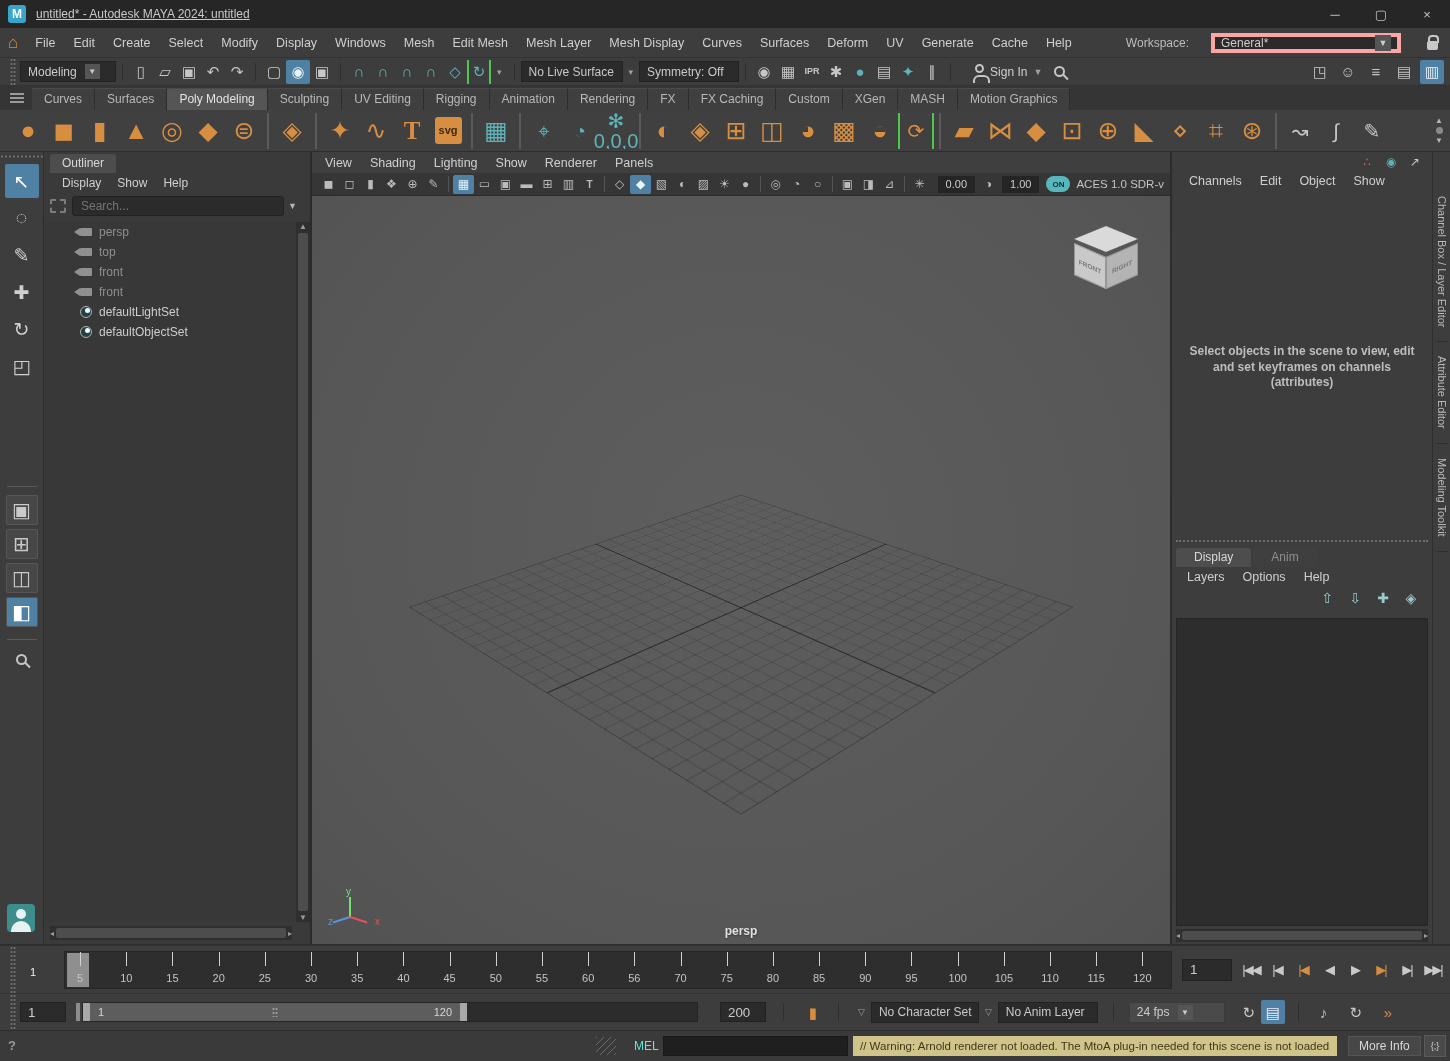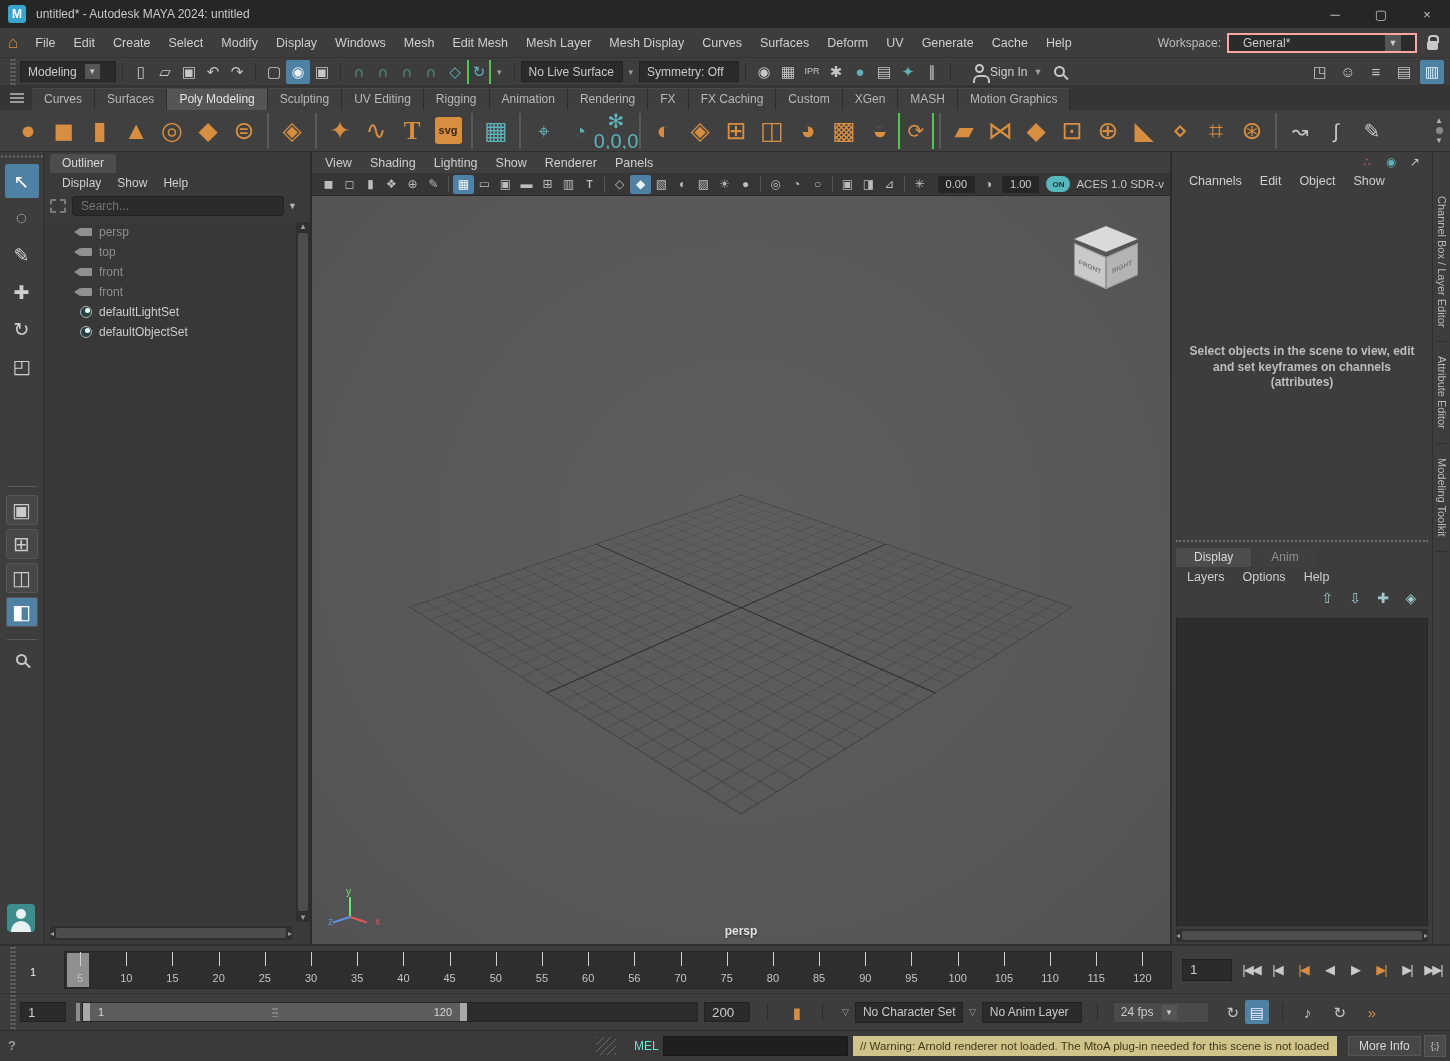--- a/index.html
+++ b/index.html
@@ -7,34 +7,34 @@
     font-family:"Liberation Sans","DejaVu Sans",sans-serif; color:#cfcfcf; font-size:12px; }
   #app { position:relative; width:1450px; height:1061px; background:#383838; }
 
   .row { display:flex; align-items:center; }
 
   
   #titlebar { position:absolute; top:0; left:0; right:0; height:28px; background:#262626;
     display:flex; align-items:center; padding-left:8px; }
   .maya-logo { width:18px; height:18px; background:#37a5cc; border-radius:3px; color:#fff;
     font-weight:bold; font-size:12px; display:flex; align-items:center; justify-content:center; }
-  #titlebar .title { margin-left:10px; color:#c9c9c9; font-size:12px; }
+  #titlebar .title { margin-left:10px; color:#c9c9c9; font-size:12px;text-decoration:underline; }
   .winbtns { margin-left:auto; display:flex; }
   .winbtn { width:46px; height:28px; display:flex; align-items:center; justify-content:center;
     color:#c2c2c2; font-size:13px; }
 
   
   #menubar { position:absolute; top:28px; left:0; right:0; height:30px; background:#3d3d3d;
     display:flex; align-items:center; padding:0 8px; border-bottom:1px solid #333; }
   .home-ico { color:#d78e41; font-size:17px; margin-right:8px; }
   .mi { padding:0 9px; color:#cfcfcf; font-size:12.5px; line-height:28px; white-space:nowrap; }
-  #workspace { margin-left:auto; display:flex; align-items:center; }
+  #workspace { margin-left:auto; display:flex; align-items:center;gap:16px; }
   #workspace .wlabel { color:#bdbdbd; margin-right:6px; }
-  .wselect { width:190px; height:20px; background:#2b2b2b; border:2px solid #fca5a5;
-    display:flex; align-items:center; padding:0 14px; color:#ccc; }
+  .wselect { width:190px; height:20px; background:#2b2b2b; border:4px solid #fca5a5;
+    display:flex; align-items:center; padding:0 6px; color:#ccc; }
   .wselect .caret { margin-left:auto; width:16px; height:16px; background:#555; color:#ccc;
     font-size:9px; display:flex; align-items:center; justify-content:center; }
   .lock { width:11px; height:9px; background:#c8c8c8; border-radius:2px; position:relative; margin:6px 4px 0 10px; }
   .lock::before { content:""; position:absolute; top:-6px; left:1px; width:7px; height:6px;
     border:2px solid #c8c8c8; border-bottom:none; border-radius:4px 4px 0 0; }
 
   
   #statusline { position:absolute; top:58px; left:0; right:0; height:28px; background:#3d3d3d;
     display:flex; align-items:center; padding-left:10px; border-bottom:1px solid #333; }
   .dotgrip { width:6px; align-self:stretch; margin-right:4px;
@@ -45,21 +45,21 @@
     display:flex; align-items:center; justify-content:center; color:#ccc; }
   .sep { width:7px; height:22px; margin:0 3px; position:relative; }
   .sep::before { content:""; position:absolute; left:3px; top:2px; bottom:2px; width:1px; background:#2e2e2e; }
   .ibtn { min-width:24px; height:24px; display:flex; flex-direction:column; align-items:center;
     justify-content:center; color:#c6c6c6; font-size:15px; line-height:1; }
   .ibtn .g { pointer-events:none; }
   .ibtn.teal { color:#5fb3b8; }
   .ibtn.orange { color:#d78e41; }
   .ibtn.red { color:#cc6a5a; }
   .ibtn.active { background:#4f81a4; border-radius:2px; color:#eaf3f8; }
-  .ibtn.txt { font-size:9px; font-weight:normal; }
+  .ibtn.txt { font-size:9px; font-weight:bold; }
   .ibtn.greenframe { border-left:2px solid #4cc94c; border-right:2px solid #4cc94c; }
   .field { height:21px; background:#2b2b2b; border:1px solid #222; color:#c9c9c9;
     display:flex; align-items:center; padding:0 7px; white-space:nowrap; }
   .person { width:9px; height:9px; border:2px solid #c6c6c6; border-radius:50%; position:relative; margin:-6px 6px 0 2px; }
   .person::after { content:""; position:absolute; top:9px; left:-4px; width:13px; height:6px;
     border:2px solid #c6c6c6; border-bottom:none; border-radius:6px 6px 0 0; }
   .lens { width:11px; height:11px; border:2px solid #c6c6c6; border-radius:50%; position:relative; }
   .lens::after { content:""; position:absolute; width:7px; height:2px; background:#c6c6c6;
     transform:rotate(45deg); right:-6px; bottom:-3px; }
   .icon-run { display:flex; align-items:center; }
@@ -240,21 +240,21 @@
   #rs-start { width:46px; height:20px; margin-right:10px; }
   .mini-handle { width:4px; height:18px; background:#8d8d8d; margin-right:2px; }
   #rs-track { position:relative; width:616px; height:20px; background:#2c2c2c; border:1px solid #252525; }
   #rs-active { position:absolute; left:0; top:0; bottom:0; width:384px; background:#5d5d5d;
     display:flex; align-items:center; }
   #rs-active .h { width:7px; align-self:stretch; background:#a8a8a8; }
   #rs-active .lab-start { margin-left:8px; color:#d5d5d5; font-size:11px; }
   #rs-active .lab-end { margin-left:auto; margin-right:8px; color:#d5d5d5; font-size:11px; }
   #rs-active .grip { position:absolute; left:50%; top:4px; bottom:4px; width:6px; margin-left:-3px;
     background-image:radial-gradient(circle,#9a9a9a 1px,transparent 1.2px); background-size:3px 4px; }
-  #rs-end { width:46px; height:20px; margin-left:6px; }
+  #rs-end { width:46px; height:20px; margin-left:22px; }
   .rs-caret { color:#9f9f9f; font-size:9px; margin:0 6px; }
   #fps.drop { background:#4a4a4a; border-color:#3a3a3a; width:96px; }
   .ibtn.bluebg { background:#4f81a4; color:#eef; border-radius:2px; }
 
   
   #commandline { position:absolute; top:1030px; left:0; right:0; height:31px; background:#3a3a3a;
     border-top:1px solid #2d2d2d; }
   #help-ico { position:absolute; left:8px; top:7px; color:#9a9a9a; font-size:13px; font-weight:bold; }
   #resize-grip { position:absolute; left:596px; top:6px; width:20px; height:18px;
     background:repeating-linear-gradient(135deg,#6a6a6a 0 1px,transparent 1px 5px); }

